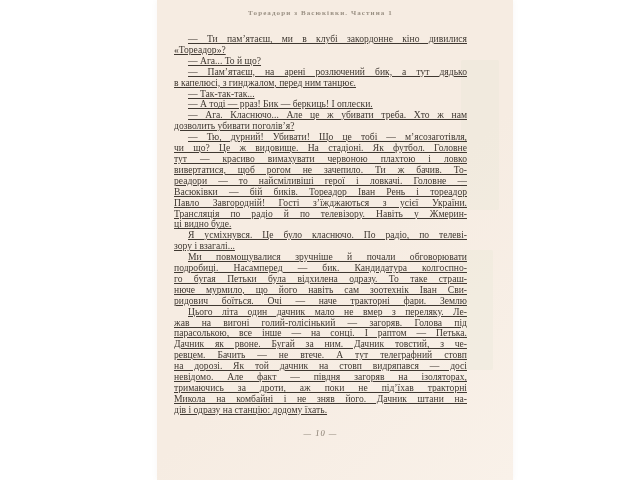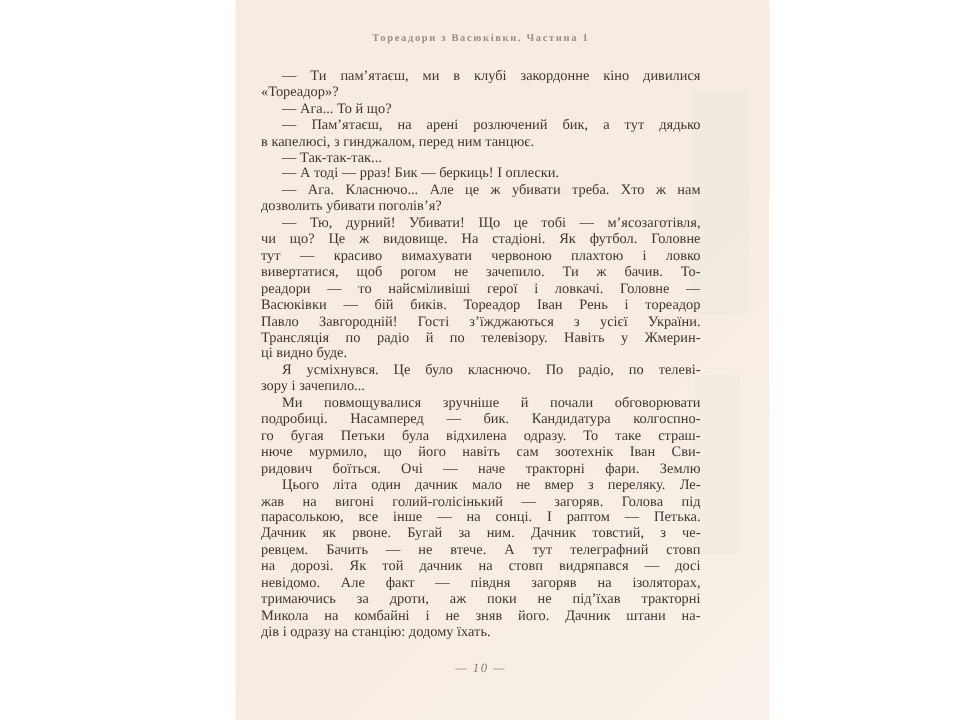--- a/index.html
+++ b/index.html
@@ -32,21 +32,21 @@
   .ghost {
     position: absolute;
     background: #e9e7d6;
     opacity: 0.35;
     border-radius: 2px;
   }
   .ghost.g1 { right: 14px; top: 60px; width: 38px; height: 150px; }
   .ghost.g2 { right: 20px; top: 250px; width: 30px; height: 120px; }
   .content {
     position: absolute;
-    left: 17px; top: 12px;
+    left: 17px; top: 0;
     width: 293px;
   }
   .running-head {
     margin-top: 9px;
     text-align: center;
     font-size: 7px;
     font-weight: 700;
     letter-spacing: 1.1px;
     color: var(--header-ink);
     white-space: nowrap;
@@ -55,20 +55,21 @@
     margin-top: 17px;
     color: var(--ink);
     font-size: 9.6px;
   }
   .line {
     line-height: 10.92px;
     height: 10.92px;
     overflow: hidden;
     text-align: justify;
     text-align-last: justify;
+    text-decoration: underline;
   }
   .line.last {
     text-align-last: left;
   }
   .line.first {
     text-indent: 14px;
   }
   .page-number {
     margin-top: 12px;
     text-align: center;
@@ -115,21 +116,21 @@
             <div class="line">тут — красиво вимахувати червоною плахтою і ловко</div>
             <div class="line">вивертатися, щоб рогом не зачепило. Ти ж бачив. То-</div>
             <div class="line">реадори — то найсміливіші герої і ловкачі. Головне —</div>
             <div class="line">Васюківки — бій биків. Тореадор Іван Рень і тореадор</div>
             <div class="line">Павло Завгородній! Гості з’їжджаються з усієї України.</div>
             <div class="line">Трансляція по радіо й по телевізору. Навіть у Жмерин-</div>
             <div class="line last">ці видно буде.</div>
           </div>
           <div>
             <div class="line first">Я усміхнувся. Це було класнючо. По радіо, по телеві-</div>
-            <div class="line last">зору і зачепило...</div>
+            <div class="line last">зору і взагалі...</div>
           </div>
           <div>
             <div class="line first">Ми повмощувалися зручніше й почали обговорювати</div>
             <div class="line">подробиці. Насамперед — бик. Кандидатура колгоспно-</div>
             <div class="line">го бугая Петьки була відхилена одразу. То таке страш-</div>
             <div class="line">нюче мурмило, що його навіть сам зоотехнік Іван Сви-</div>
             <div class="line">ридович боїться. Очі — наче тракторні фари. Землю</div>
           </div>
           <div>
             <div class="line first">Цього літа один дачник мало не вмер з переляку. Ле-</div>

